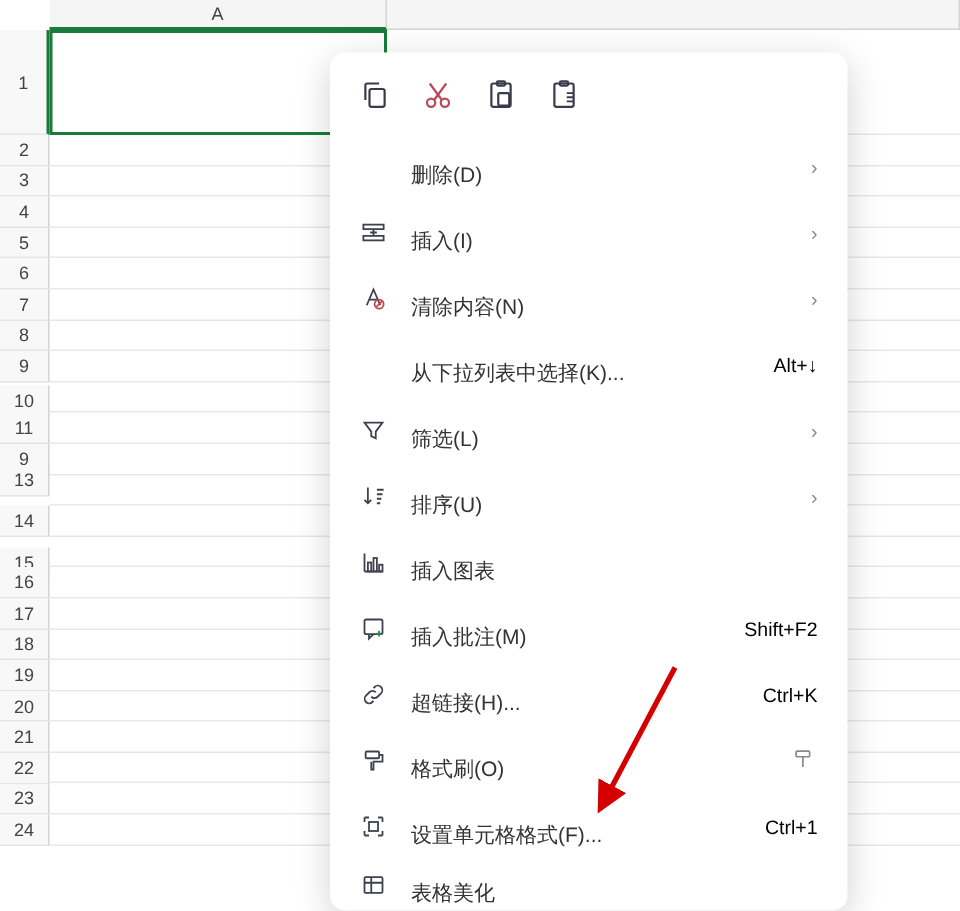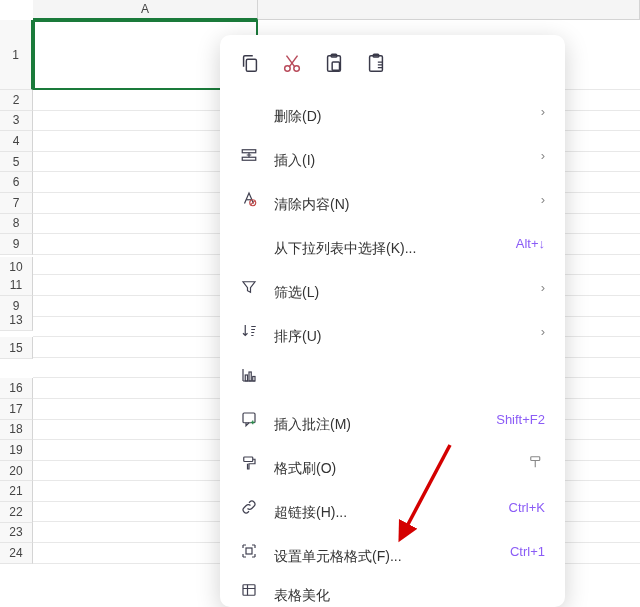--- a/index.html
+++ b/index.html
@@ -117,21 +117,21 @@
     .menu-item .mi-icon {
       width: 22px;
       height: 22px;
       margin-right: 14px;
       display: flex;
       align-items: center;
       justify-content: center;
       color: #404050;
     }
     .menu-item .mi-label { flex: 1; margin-top: 12px; }
-    .menu-item .mi-right { color: #8b5cf6; font-size: 13px; }
+    .menu-item .mi-right { color: #000000; font-size: 13px; }
     .menu-item .chevron {
       color: #888;
     }
     
     .arrow {
       position: absolute;
       z-index: 20;
       pointer-events: none;
     }
   </style>
@@ -150,21 +150,21 @@
   <div class="row-header row-n" style="top:151.8px">5</div>
   <div class="row-header row-n" style="top:172.4px">6</div>
   <div class="row-header row-n" style="top:193px">7</div>
   <div class="row-header row-n" style="top:213.6px">8</div>
   <div class="row-header row-n" style="top:234.2px">9</div>
   <div class="row-header row-n" style="top:257px">10</div>
   <div class="row-header row-n" style="top:275.4px">11</div>
   <div class="row-header row-n" style="top:296px">9</div>
   <div class="row-header row-n" style="top:310px">13</div>
   <div class="row-header row-n" style="top:337.2px">14</div>
-  <div class="row-header row-n" style="top:338px">15</div>
+  <div class="row-header row-n" style="top:365px">15</div>
   <div class="row-header row-n" style="top:378.4px">16</div>
   <div class="row-header row-n" style="top:399px">17</div>
   <div class="row-header row-n" style="top:419.6px">18</div>
   <div class="row-header row-n" style="top:440.2px">19</div>
   <div class="row-header row-n" style="top:460.8px">20</div>
   <div class="row-header row-n" style="top:481.4px">21</div>
   <div class="row-header row-n" style="top:502px">22</div>
   <div class="row-header row-n" style="top:522.6px">23</div>
   <div class="row-header row-n" style="top:543.2px">24</div>
 
@@ -289,59 +289,60 @@
 
   <div class="menu-item">
     <span class="mi-icon">
       <svg width="18" height="18" viewBox="0 0 24 24" fill="none" stroke="currentColor" stroke-width="1.6">
           <path d="M4 20V4M4 20h16"></path>
           <rect x="7" y="12" width="3" height="8"></rect>
           <rect x="12" y="8" width="3" height="12"></rect>
           <rect x="17" y="14" width="3" height="6"></rect>
         </svg>
     </span>
+    <span class="mi-label">插入图表</span>
   </div>
 
   <div class="menu-item">
     <span class="mi-icon">
       <svg width="18" height="18" viewBox="0 0 24 24" fill="none" stroke="currentColor" stroke-width="1.6">
           <rect x="4" y="4" width="16" height="13" rx="1.5"></rect>
           <path d="M8 17v4l4-4"></path>
           <path d="M17 14v5M14.5 16.5h5" stroke="#2a8a4a"></path>
         </svg>
     </span>
     <span class="mi-label">插入批注(M)</span>
     <span class="mi-right">Shift+F2</span>
+  </div>
+
+  <div class="menu-item">
+    <span class="mi-icon">
+      <svg width="18" height="18" viewBox="0 0 24 24" fill="none" stroke="currentColor" stroke-width="1.6">
+          <path d="M10 14a4 4 0 0 0 5.66 0l3-3a4 4 0 0 0-5.66-5.66l-1 1"></path>
+          <path d="M14 10a4 4 0 0 0-5.66 0l-3 3a4 4 0 0 0 5.66 5.66l1-1"></path>
+        </svg>
+    </span>
+    <span class="mi-label">超链接(H)...</span>
+    <span class="mi-right">Ctrl+K</span>
   </div>
 
   <div class="menu-item">
     <span class="mi-icon">
       <svg width="18" height="18" viewBox="0 0 24 24" fill="none" stroke="currentColor" stroke-width="1.6">
           <rect x="5" y="4" width="12" height="6" rx="1"></rect>
           <path d="M17 7h3v6h-8v7h-2v-7"></path>
         </svg>
     </span>
     <span class="mi-label">格式刷(O)</span>
     <span class="mi-right">
       <svg width="18" height="18" viewBox="0 0 24 24" fill="none" stroke="#888" stroke-width="1.5">
           <rect x="5" y="5" width="12" height="5" rx="1"></rect>
           <path d="M11 10v9"></path>
         </svg>
     </span>
-  </div>
-
-  <div class="menu-item">
-    <span class="mi-icon">
-      <svg width="18" height="18" viewBox="0 0 24 24" fill="none" stroke="currentColor" stroke-width="1.6">
-          <path d="M10 14a4 4 0 0 0 5.66 0l3-3a4 4 0 0 0-5.66-5.66l-1 1"></path>
-          <path d="M14 10a4 4 0 0 0-5.66 0l-3 3a4 4 0 0 0 5.66 5.66l1-1"></path>
-        </svg>
-    </span>
-    <span class="mi-label">超链接(H)...</span>
-    <span class="mi-right">Ctrl+K</span>
   </div>
 
   <div class="menu-item">
     <span class="mi-icon">
       <svg width="18" height="18" viewBox="0 0 24 24" fill="none" stroke="currentColor" stroke-width="1.6">
           <path d="M4 4v4M4 4h4M20 4v4M20 4h-4M4 20v-4M4 20h4M20 20v-4M20 20h-4"></path>
           <rect x="8" y="8" width="8" height="8"></rect>
         </svg>
     </span>
     <span class="mi-label">设置单元格格式(F)...</span>

